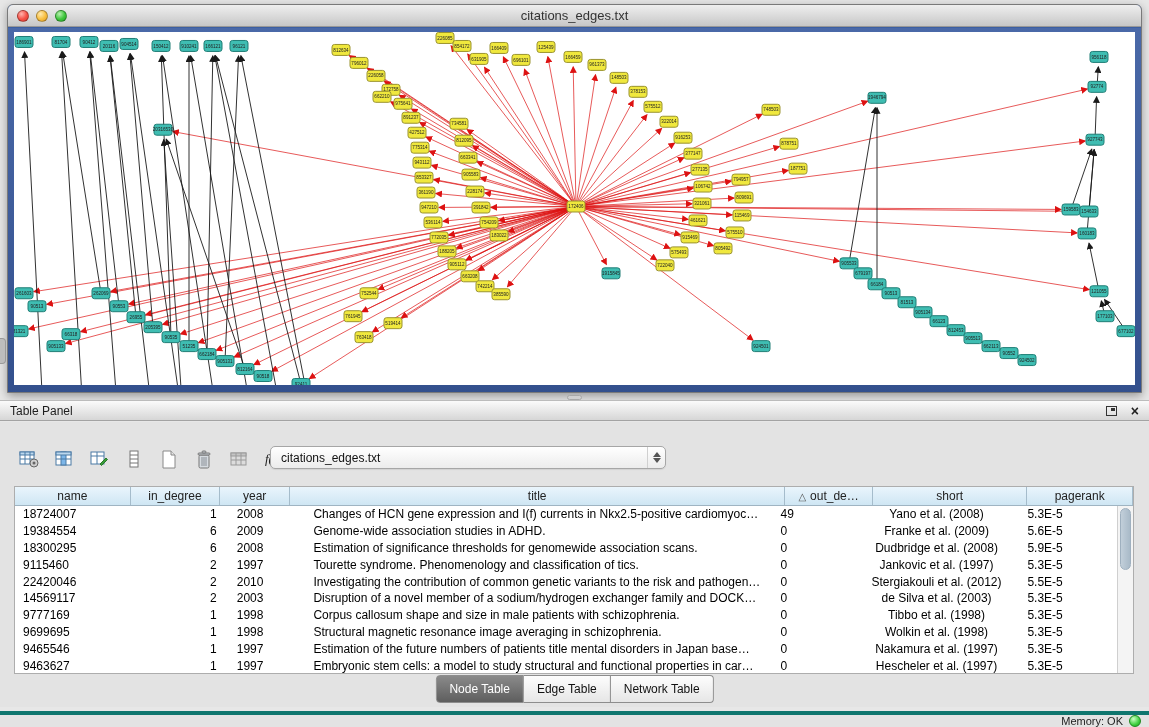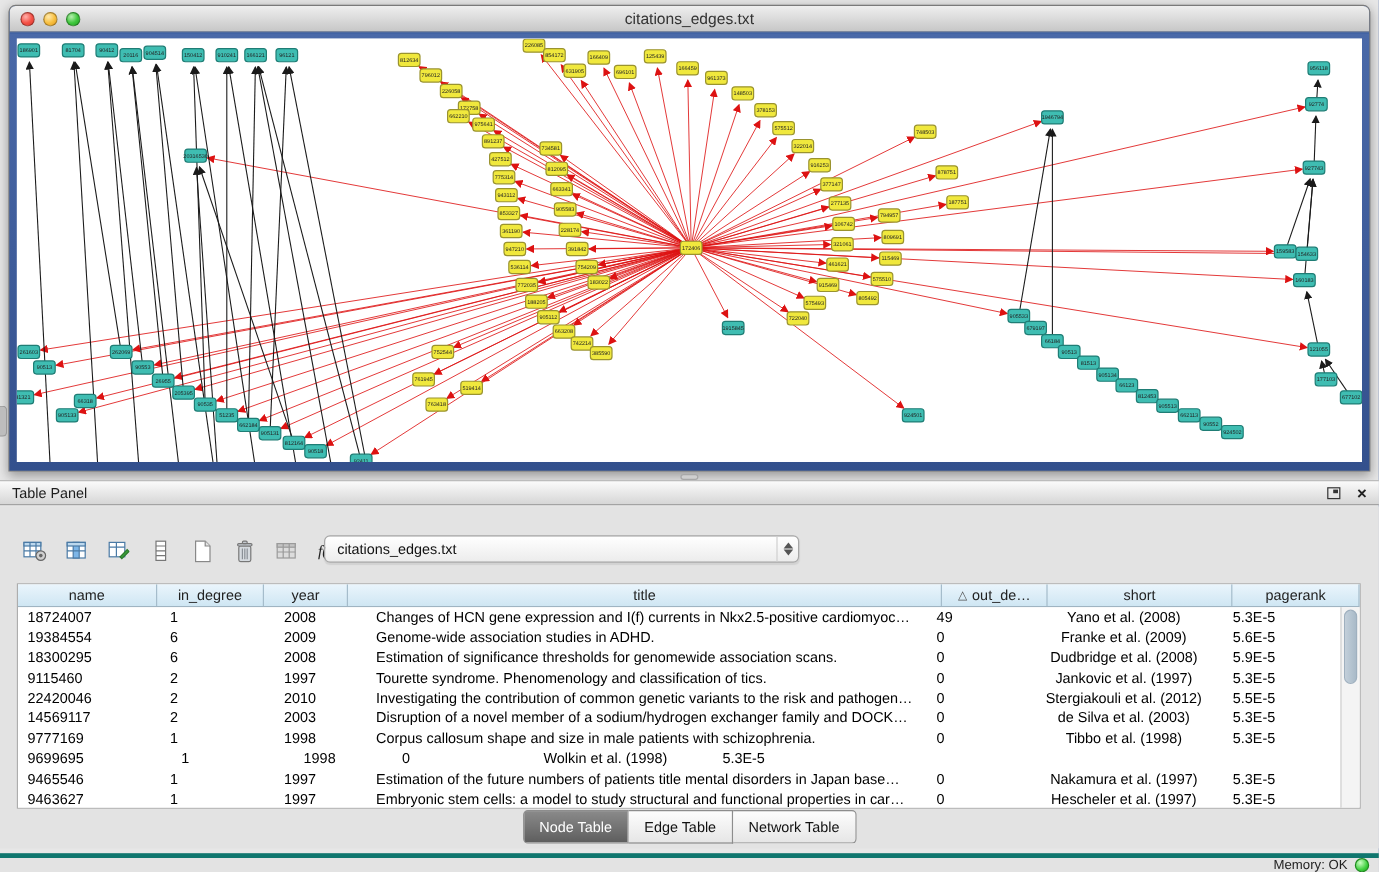--- a/index.html
+++ b/index.html
@@ -53,21 +53,21 @@
     align-items:center; justify-content:center; gap:1px; border-left:1px solid #d0d0d0; }
   .combo .arr-up{ width:0; height:0; border-left:4px solid transparent; border-right:4px solid transparent; border-bottom:5px solid #555; }
   .combo .arr-dn{ width:0; height:0; border-left:4px solid transparent; border-right:4px solid transparent; border-top:5px solid #555; }
 
   .grid{ position:absolute; left:14px; top:64px; width:1120px; height:188px;
     background:#fff; border:1px solid #adadad; }
   .thead{ display:flex; height:19px; border-bottom:1px solid #9fb4c2; background:linear-gradient(#eaf5fc,#cfe6f3); }
   .th{ border-right:1px solid #a5bccb; font-size:12px; color:#222; display:flex;
     align-items:center; justify-content:center; overflow:hidden; white-space:nowrap; cursor:pointer; }
   .sort-tri{ font-size:10px; color:#555; margin-right:4px; }
-  .c0{width:116px;} .c1{width:90px;} .c2{width:70px;} .c3{width:497px;}
+  .c0{width:116px;} .c1{width:90px;text-align:right;} .c2{width:70px;} .c3{width:497px;}
   .c4{width:88px;} .c5{width:155px;} .c6{width:106px;}
   .th.chend{ flex:1; border-right:none; }
   .tbody{ position:absolute; left:0; top:19px; right:16px; bottom:0; overflow:hidden; }
   .tr{ display:flex; height:16.8px; align-items:center; background:#fff; cursor:default;gap:12px; }
   .td{ font-size:12px; color:#000; padding-left:8px; overflow:hidden; white-space:nowrap; }
   .td.center{ text-align:center; padding-left:0; }
   .vscroll{ position:absolute; right:0; top:19px; width:16px; bottom:0;
     background:#f4f4f4; border-left:1px solid #cfcfcf; }
   .vthumb{ position:absolute; left:2px; top:2px; width:11px; height:62px; border-radius:6px;
     background:linear-gradient(90deg,#c2cfda,#a9bac8); border:1px solid #9fb0bf; cursor:pointer; }
@@ -855,20 +855,21 @@
           <div class="td c2">1998</div>
           <div class="td c3">Corpus callosum shape and size in male patients with schizophrenia.</div>
           <div class="td c4">0</div>
           <div class="td c5 center">Tibbo et al. (1998)</div>
           <div class="td c6">5.3E-5</div>
         </div>
         <div class="tr">
           <div class="td c0">9699695</div>
           <div class="td c1">1</div>
           <div class="td c2">1998</div>
+          <div class="td c3">Structural magnetic resonance image averaging in schizophrenia.</div>
           <div class="td c4">0</div>
           <div class="td c5 center">Wolkin et al. (1998)</div>
           <div class="td c6">5.3E-5</div>
         </div>
         <div class="tr">
           <div class="td c0">9465546</div>
           <div class="td c1">1</div>
           <div class="td c2">1997</div>
           <div class="td c3">Estimation of the future numbers of patients title mental disorders in Japan base…</div>
           <div class="td c4">0</div>

